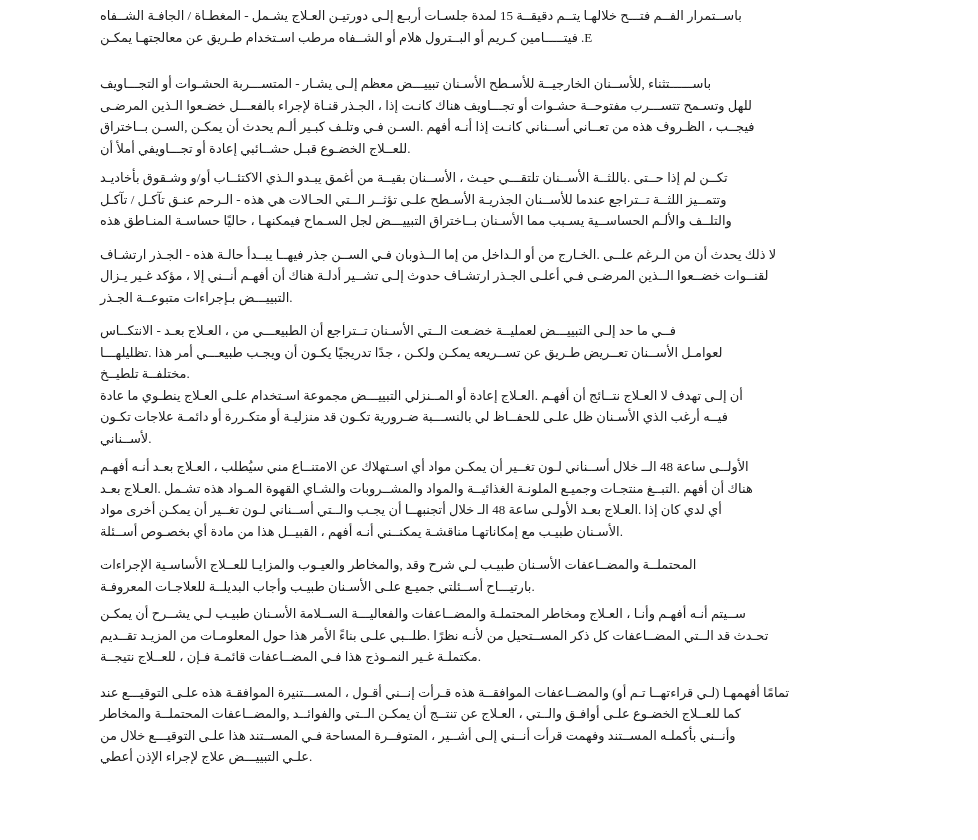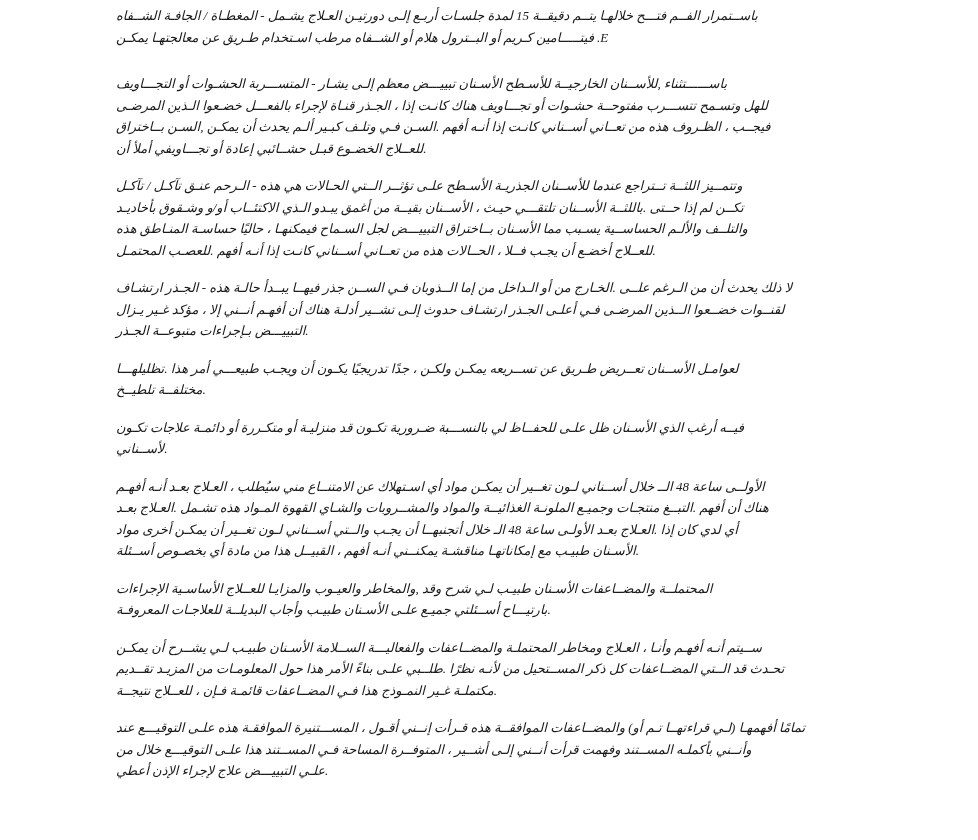--- a/index.html
+++ b/index.html
@@ -15,23 +15,22 @@
     width: 978px;
     height: 840px;
     padding: 5px 0 0 100px;
     background: #ffffff;
     font-family: "Liberation Serif", "DejaVu Sans", serif;
     font-size: 13px;
     color: #1a1a1a;
     overflow: hidden;
   }
   .para {
-    margin: 16px;
+    margin: 0;
     padding: 0;
-    font-style: italic;
   }
   
   .ln {
     direction: rtl;
     unicode-bidi: normal;
     text-align: left;
     white-space: nowrap;
     height: 21.5px;
     line-height: 21.5px;
     overflow: visible;
@@ -46,52 +45,54 @@
         <div class="ln">باســتمرار الفــم فتـــح خلالهـا يتــم دقيقــة 15 لمدة جلسـات أربـع إلـى دورتيـن العـلاج يشـمل - المغطـاة / الجافـة الشــفاه</div>
         <div class="ln">E. فيتـــــامين كـريم أو البــترول هلام أو الشــفاه مرطب اسـتخدام طـريق عن معالجتهـا يمكـن</div>
       </div>
       <div class="para" style="margin-top: 25px;">
         <div class="ln">باســــــتثناء ,للأســنان الخارجيــة للأسـطح الأسـنان تبييـــض معظم إلـى يشـار - المتســـربة الحشـوات أو التجـــاويف</div>
         <div class="ln">للهل وتسـمح تتســـرب مفتوحــة حشـوات أو تجـــاويف هناك كانـت إذا ، الجـذر قنـاة لإجراء بالفعـــل خضـعوا الـذين المرضـى</div>
         <div class="ln">فيجــب ، الظـروف هذه من تعــاني أســناني كانـت إذا أنـه أفهم .السـن فـي وتلـف كبـير ألـم يحدث أن يمكـن ,السـن بــاختراق</div>
         <div class="ln">.للعــلاج الخضـوع قبـل حشــائبي إعادة أو تجـــاويفي أملأ أن</div>
       </div>
       <div class="para" style="margin-top: 8px;">
+        <div class="ln">تكــن لم إذا حــتى .باللثــة الأســنان تلتقـــي حيـث ، الأســنان بقيــة من أغمق يبـدو الـذي الاكتئــاب أو/و وشـقوق بأخاديـد</div>
         <div class="ln">وتتمــيز اللثــة تــتراجع عندما للأســنان الجذريـة الأسـطح علـى تؤثــر الــتي الحـالات هي هذه - الـرحم عنـق تآكـل / تآكـل</div>
-        <div class="ln">تكــن لم إذا حــتى .باللثــة الأســنان تلتقـــي حيـث ، الأســنان بقيــة من أغمق يبـدو الـذي الاكتئــاب أو/و وشـقوق بأخاديـد</div>
         <div class="ln">والتلــف والألـم الحساســية يسـبب مما الأسـنان بــاختراق التبييـــض لجل السـماح فيمكنهـا ، حاليًا حساسـة المنـاطق هذه</div>
-        <div class="ln">.للعــلاج أخضـع أن يجـب فــلا ، الحــالات هذه من تعــاني أســناني كانـت إذا أنـه أفهم .للعصـب المحتمـل</div>
       </div>
       <div class="para" style="margin-top: 12px;">
         <div class="ln">لا ذلك يحدث أن من الـرغم علــى .الخـارج من أو الـداخل من إما الــذوبان فـي الســن جذر فيهــا يبــدأ حالـة هذه - الجـذر ارتشـاف</div>
         <div class="ln">لقنــوات خضــعوا الــذين المرضـى فـي أعلـى الجـذر ارتشـاف حدوث إلـى تشــير أدلـة هناك أن أفهـم أنــني إلا ، مؤكد غـير يـزال</div>
         <div class="ln">.التبييـــض بـإجراءات متبوعــة الجـذر</div>
       </div>
       <div class="para" style="margin-top: 12px;">
+        <div class="ln">فــي ما حد إلـى التبييـــض لعمليــة خضـعت الــتي الأسـنان تــتراجع أن الطبيعـــي من ، العـلاج بعـد - الانتكــاس</div>
         <div class="ln">لعوامـل الأســنان تعــريض طـريق عن تســريعه يمكـن ولكـن ، جدًا تدريجيًا يكـون أن ويجـب طبيعـــي أمر هذا .تظليلهـــا</div>
         <div class="ln">.مختلفــة تلطيــخ</div>
       </div>
       <div class="para" style="margin-top: 0px;">
+        <div class="ln">أن إلـى تهدف لا العـلاج نتــائج أن أفهـم .العـلاج إعادة أو المــنزلي التبييـــض مجموعة اسـتخدام علـى العـلاج ينطـوي ما عادة</div>
         <div class="ln">فيــه أرغب الذي الأسـنان ظل علـى للحفــاظ لي بالنســـبة ضـرورية تكـون قد منزليـة أو متكـررة أو دائمـة علاجات تكـون</div>
         <div class="ln">.لأســناني</div>
       </div>
       <div class="para" style="margin-top: 7px;">
         <div class="ln">الأولــى ساعة 48 الــ خلال أســناني لـون تغــير أن يمكـن مواد أي اسـتهلاك عن الامتنــاع مني سيُطلب ، العـلاج بعـد أنـه أفهـم</div>
         <div class="ln">هناك أن أفهم .التبــغ منتجـات وجميـع الملونـة الغذائيــة والمواد والمشــروبات والشـاي القهوة المـواد هذه تشـمل .العـلاج بعـد</div>
         <div class="ln">أي لدي كان إذا .العـلاج بعـد الأولـى ساعة 48 الـ خلال أتجنبهــا أن يجـب والــتي أســناني لـون تغــير أن يمكـن أخرى مواد</div>
         <div class="ln">.الأسـنان طبيـب مع إمكاناتهـا مناقشـة يمكنــني أنـه أفهم ، القبيــل هذا من مادة أي بخصـوص أســئلة</div>
       </div>
       <div class="para" style="margin-top: 12px;">
         <div class="ln">المحتملــة والمضــاعفات الأسـنان طبيـب لـي شرح وقد ,والمخاطر والعيـوب والمزايـا للعــلاج الأساسـية الإجراءات</div>
         <div class="ln">.بارتيـــاح أســئلتي جميـع علـى الأسـنان طبيـب وأجاب البديلــة للعلاجـات المعروفـة</div>
       </div>
       <div class="para" style="margin-top: 6px;">
         <div class="ln">ســيتم أنـه أفهـم وأنـا ، العـلاج ومخاطر المحتملـة والمضــاعفات والفعاليـــة الســلامة الأسـنان طبيـب لـي يشــرح أن يمكـن</div>
         <div class="ln">تحـدث قد الــتي المضــاعفات كل ذكر المســتحيل من لأنـه نظرًا .طلــبي علـى بناءً الأمر هذا حول المعلومـات من المزيـد تقــديم</div>
         <div class="ln">.مكتملـة غـير النمـوذج هذا فـي المضــاعفات قائمـة فـإن ، للعــلاج نتيجــة</div>
       </div>
       <div class="para" style="margin-top: 14px;">
         <div class="ln">تمامًا أفهمهـا (لـي قراءتهــا تـم أو) والمضــاعفات الموافقــة هذه قـرأت إنــني أقـول ، المســـتنيرة الموافقـة هذه علـى التوقيـــع عند</div>
+        <div class="ln">كما للعــلاج الخضـوع علـى أوافـق والــتي ، العـلاج عن تنتــج أن يمكـن الــتي والفوائــد ,والمضــاعفات المحتملــة والمخاطر</div>
         <div class="ln">وأنــني بأكملـه المســتند وفهمت قرأت أنــني إلـى أشــير ، المتوفــرة المساحة فـي المســتند هذا علـى التوقيـــع خلال من</div>
         <div class="ln">.علـي التبييـــض علاج لإجراء الإذن أعطي</div>
       </div>
     </div>
 </div>
 
 </body></html>

